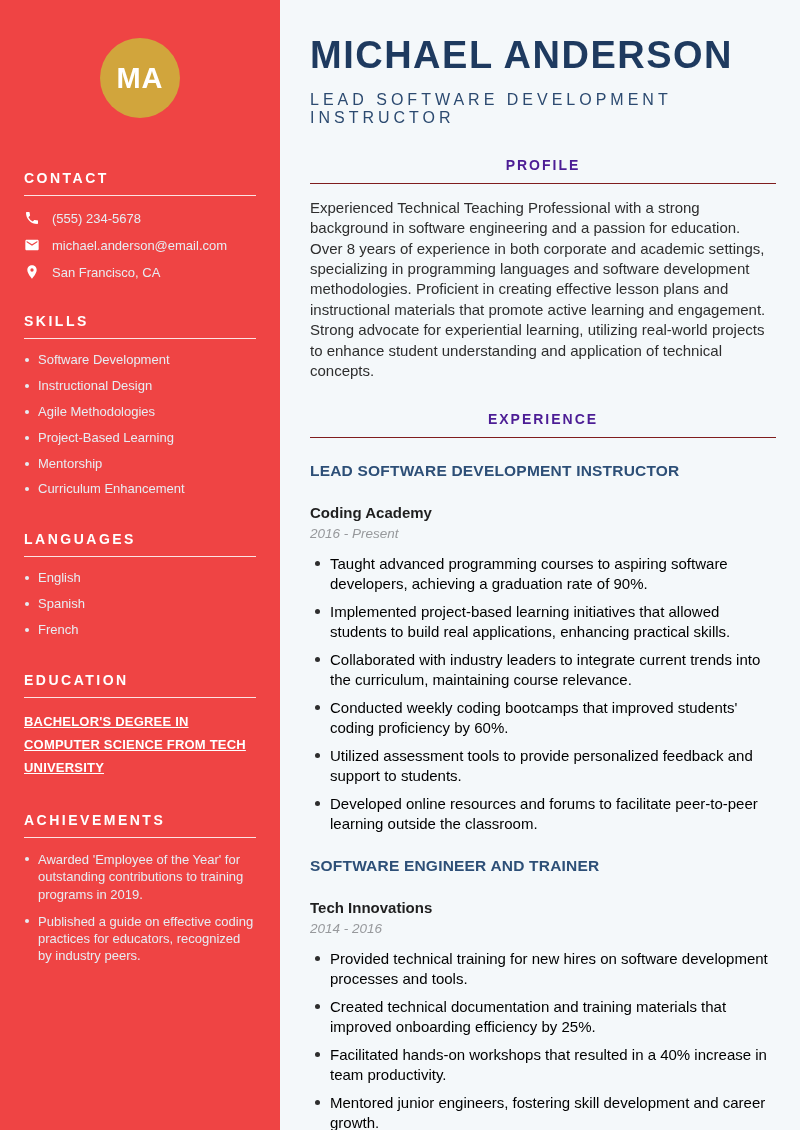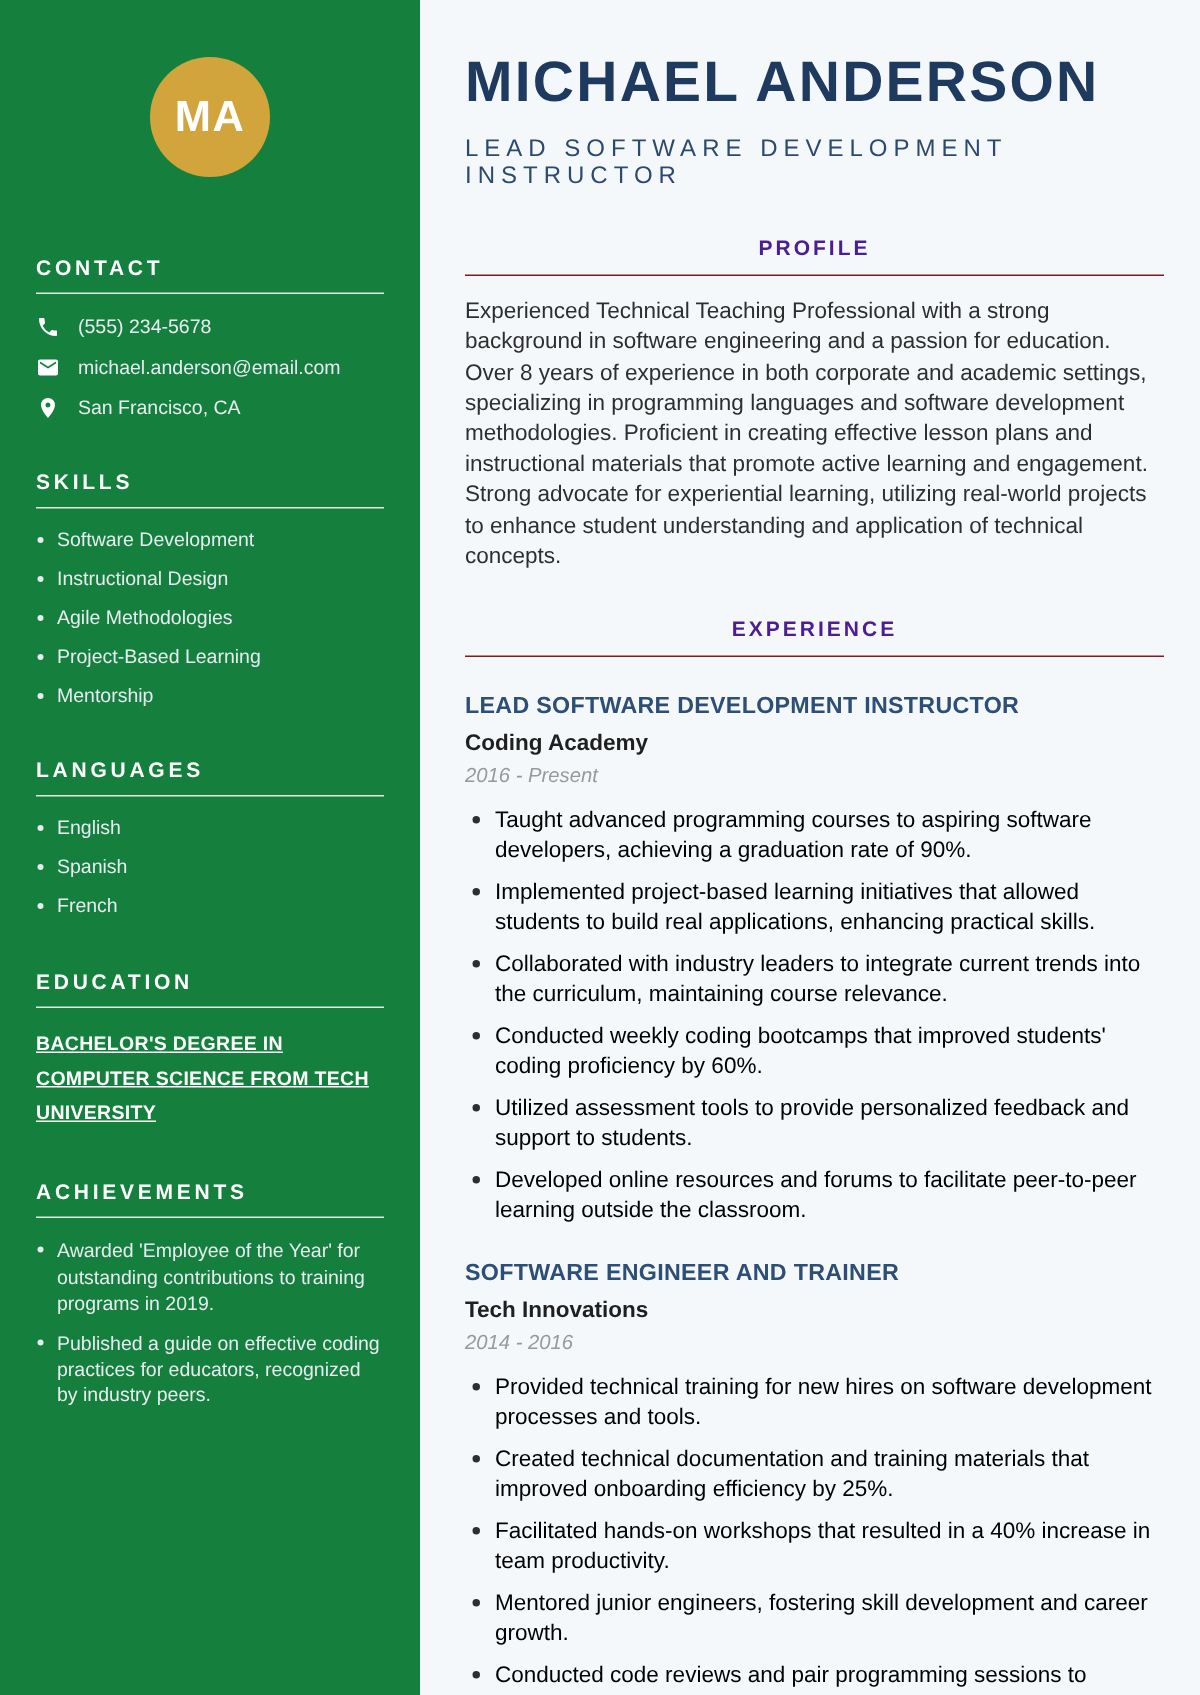--- a/index.html
+++ b/index.html
@@ -10,21 +10,21 @@
   }
   .page {
     width: 800px; height: 1130px;
     display: flex;
     overflow: hidden;
   }
 
   
   .sidebar {
     width: 280px; min-width: 280px;
-    background: #15803d;
+    background: #ef4444;
     color: #e7ecf2;
     padding: 38px 24px 30px 24px;
   }
   .avatar {
     width: 80px; height: 80px;
     border-radius: 50%;
     background: #d1a53c;
     margin: 0 auto;
     display: flex; align-items: center; justify-content: center;
   }
@@ -36,21 +36,21 @@
   .sb-heading {
     color: #ffffff;
     font-size: 14px;
     font-weight: 700;
     letter-spacing: 2.5px;
     padding-bottom: 9px;
     border-bottom: 1.5px solid rgba(255,255,255,0.85);
   }
   .contact-rows { margin-top: 14px; }
   .contact-row {
-    display: flex; align-items: flex-start;
+    display: flex; align-items: center;
     margin-bottom: 11px;
     font-size: 13px;
     color: #e7ecf2;
   }
   .cicon { width: 16px; height: 16px; margin-right: 12px; flex: 0 0 16px; display: inline-flex; }
   .cicon svg { width: 16px; height: 16px; fill: #ffffff; }
 
   .sb-list { list-style: none; margin-top: 13px; }
   .sb-list li {
     font-size: 13px;
@@ -114,21 +114,21 @@
     line-height: 1.36;
   }
   .job { margin-top: 24px; }
   .job-title {
     color: #2d4f77;
     font-size: 15.5px;
     font-weight: 700;
     letter-spacing: 0.2px;
   }
   .company {
-    margin-top: 7px;
+    margin-top: 24px;
     font-size: 15px;
     font-weight: 700;
     color: #1f1f1f;
   }
   .dates {
     margin-top: 5px;
     font-size: 13.5px;
     font-style: italic;
     color: #97999c;
   }
@@ -190,20 +190,21 @@
     </section>
 
     <section class="sb-sec">
       <h2 class="sb-heading">SKILLS</h2>
       <ul class="sb-list">
         <li>Software Development</li>
         <li>Instructional Design</li>
         <li>Agile Methodologies</li>
         <li>Project-Based Learning</li>
         <li>Mentorship</li>
+        <li>Curriculum Enhancement</li>
       </ul>
     </section>
 
     <section class="sb-sec">
       <h2 class="sb-heading">LANGUAGES</h2>
       <ul class="sb-list">
         <li>English</li>
         <li>Spanish</li>
         <li>French</li>
       </ul>

